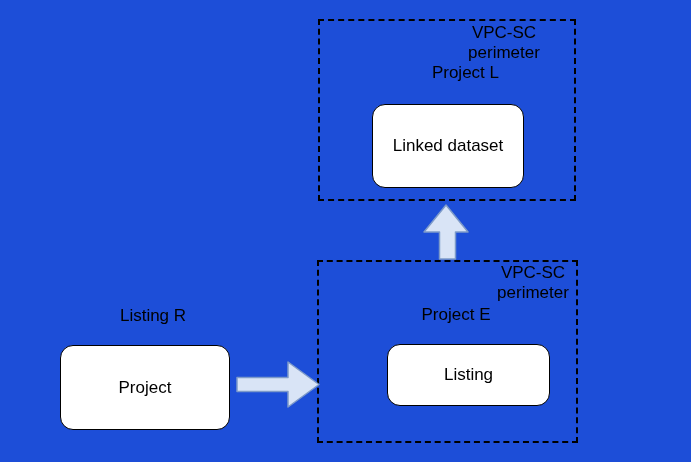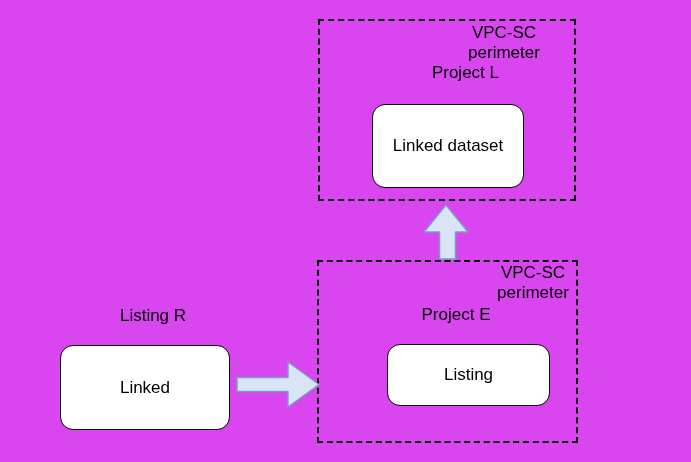--- a/index.html
+++ b/index.html
@@ -4,21 +4,21 @@
 <style>
   html, body {
     margin: 0;
     padding: 0;
     background: #ffffff;
   }
   .canvas {
     position: relative;
     width: 691px;
     height: 462px;
-    background: #d946ef;
+    background: #1d4ed8;
     font-family: "Liberation Sans", "DejaVu Sans", sans-serif;
     color: #000000;
     overflow: hidden;
   }
   .perimeter {
     position: absolute;
     border: 2px dashed #000000;
     box-sizing: border-box;
     background: transparent;
   }
@@ -90,21 +90,21 @@
     <div>VPC-SC</div>
     <div>perimeter</div>
   </div>
   <div class="label project-label-e">Project E</div>
   <div class="node node-listing">
     <span>Listing</span>
   </div>
 
   <div class="label project-label-r">Listing R</div>
   <div class="node node-caller">
-    <span>Linked</span>
+    <span>Project</span>
   </div>
 
   <svg class="arrow-layer" viewBox="0 0 691 462" xmlns="http://www.w3.org/2000/svg">
     <polygon points="237,377.5 288,377.5 288,362 319,384.5 288,407 288,391.5 237,391.5" fill="#d9e4f6" stroke="#7d9ac9"></polygon>
     <polygon points="446,205 468,232 455.5,232 455.5,259 439.5,259 439.5,232 424,232" fill="#d9e4f6" stroke="#7d9ac9"></polygon>
   </svg>
 
 </div>
 
 </body></html>

